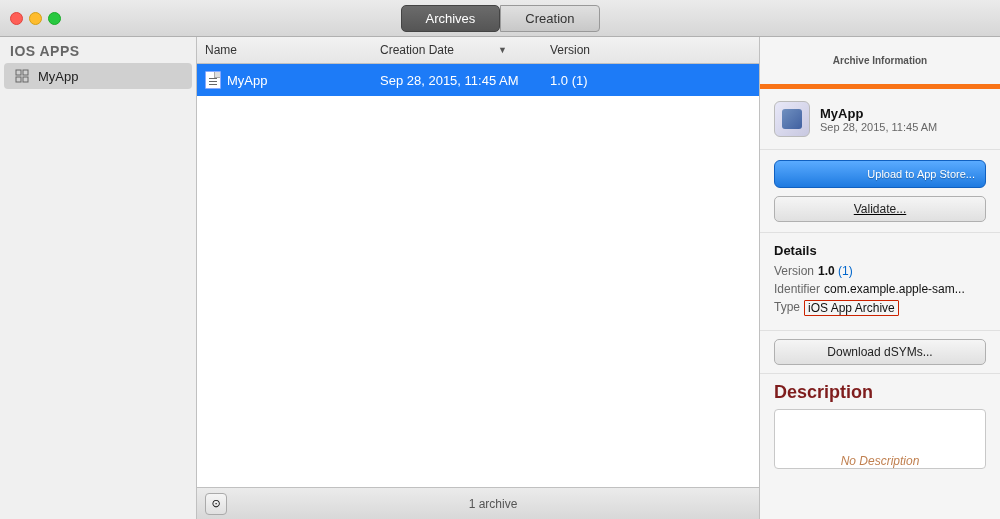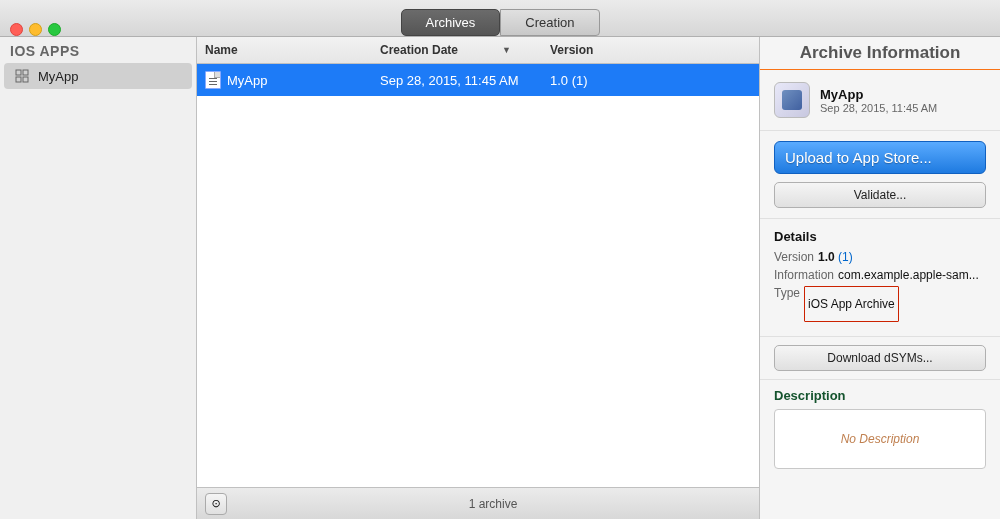--- a/index.html
+++ b/index.html
@@ -11,21 +11,21 @@
       height: 519px;
       overflow: hidden;
     }
 
     
     .titlebar {
       height: 37px;
       background: linear-gradient(to bottom, #ebebeb, #d6d6d6);
       border-bottom: 1px solid #b0b0b0;
       display: flex;
-      align-items: flex-end;
+      align-items: center;
       justify-content: center;
       position: relative;
       user-select: none;
     }
     .traffic-lights {
       position: absolute;
       left: 10px;
       display: flex;
       gap: 6px;
       align-items: center;
@@ -123,21 +123,21 @@
     .file-list-header {
       display: flex;
       background: linear-gradient(to bottom, #f2f2f2, #e6e6e6);
       border-bottom: 1px solid #c0c0c0;
       padding: 4px 0;
       flex-shrink: 0;
     }
     .col-header {
       font-size: 12px;
       color: #333;
-      font-weight: 700;
+      font-weight: 400;
       padding: 2px 8px;
       cursor: pointer;
       display: flex;
       align-items: center;
       gap: 3px;
     }
     .col-name { width: 175px; }
     .col-date { width: 170px; gap: 44px; }
     .col-version { flex: 1; }
 
@@ -234,26 +234,26 @@
 
     
     .right-panel {
       width: 240px;
       background: #f5f5f5;
       flex-shrink: 0;
       display: flex;
       flex-direction: column;
     }
     .panel-section-title {
-      font-size: 17px;
+      font-size: 10px;
       font-weight: 700;
       color: #555;
       text-align: center;
-      padding: 6px 10px;
-      border-bottom: 1px solid #f97316;
+      padding: 18px 10px;
+      border-bottom: 5px solid #f97316;
     }
 
     .archive-info-header {
       display: flex;
       align-items: center;
       gap: 10px;
       padding: 12px 14px;
       border-bottom: 1px solid #e0e0e0;
     }
     .archive-app-icon {
@@ -292,29 +292,30 @@
       flex-direction: column;
       gap: 8px;
       border-bottom: 1px solid #e0e0e0;
     }
     .btn-upload {
       background: linear-gradient(to bottom, #5aabff, #1e7ae0);
       color: #fff;
       border: 1px solid #1060c0;
       border-radius: 6px;
       padding: 7px 10px;
-      font-size: 15px;
+      font-size: 11px;
       font-weight: 500;
       cursor: pointer;
-      text-align: left;
+      text-align: right;
       text-shadow: 0 1px 1px rgba(0,0,0,0.3);
     }
     .btn-row {
       display: flex;
       gap: 4px;
+      text-decoration: underline;
     }
     .btn-secondary {
       flex: 1;
       background: linear-gradient(to bottom, #f5f5f5, #e0e0e0);
       color: #222;
       border: 1px solid #b0b0b0;
       border-radius: 5px;
       padding: 5px 8px;
       font-size: 12px;
       cursor: pointer;
@@ -354,46 +355,46 @@
       white-space: nowrap;
     }
     .detail-value {
       color: #111;
       font-weight: 500;
     }
     .detail-value.bold { font-weight: 700; }
     .detail-value.link { color: #0066cc; }
     .detail-value.highlighted {
       border: 1.5px solid #cc2200;
-      padding: 10px 3px;
+      padding: 0 3px;
       border-radius: 1px;
       color: #111;
     }
 
     .panel-download {
       padding: 8px 14px;
       border-bottom: 1px solid #e0e0e0;
     }
     .panel-description {
       padding: 8px 14px;
       flex: 1;
     }
     .desc-heading {
-      font-size: 13px;
+      font-size: 18px;
       font-weight: 700;
-      color: #14532d;
+      color: #7f1d1d;
       margin-bottom: 6px;
     }
     .desc-box {
       border: 1px solid #c8c8c8;
       border-radius: 4px;
       background: #fff;
       min-height: 60px;
       display: flex;
-      align-items: center;
+      align-items: flex-end;
       justify-content: center;
     }
     .desc-placeholder {
       color: #c08050;
       font-size: 12px;
       font-style: italic;
     }
 
     
     .sort-arrow {
@@ -488,21 +489,21 @@
 
     <div class="panel-details">
       <div class="details-heading">Details</div>
       <div class="detail-row">
         <span class="detail-label">Version</span>
         <span class="detail-value bold">1.0</span>
         &nbsp;
         <span class="detail-value link">(1)</span>
       </div>
       <div class="detail-row">
-        <span class="detail-label">Information</span>
+        <span class="detail-label">Identifier</span>
         <span class="detail-value">com.example.apple-sam...</span>
       </div>
       <div class="detail-row">
         <span class="detail-label">Type</span>
         <span class="detail-value highlighted">iOS App Archive</span>
       </div>
     </div>
 
     <div class="panel-download">
       <div class="btn-download">Download dSYMs...</div>

